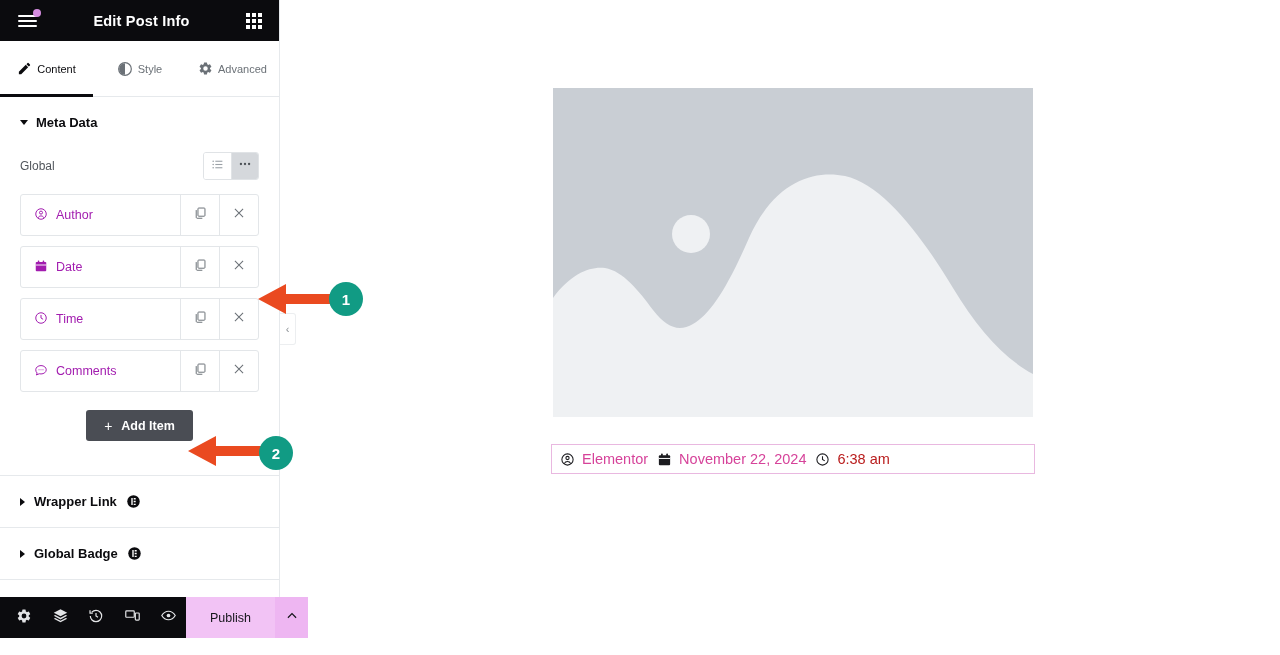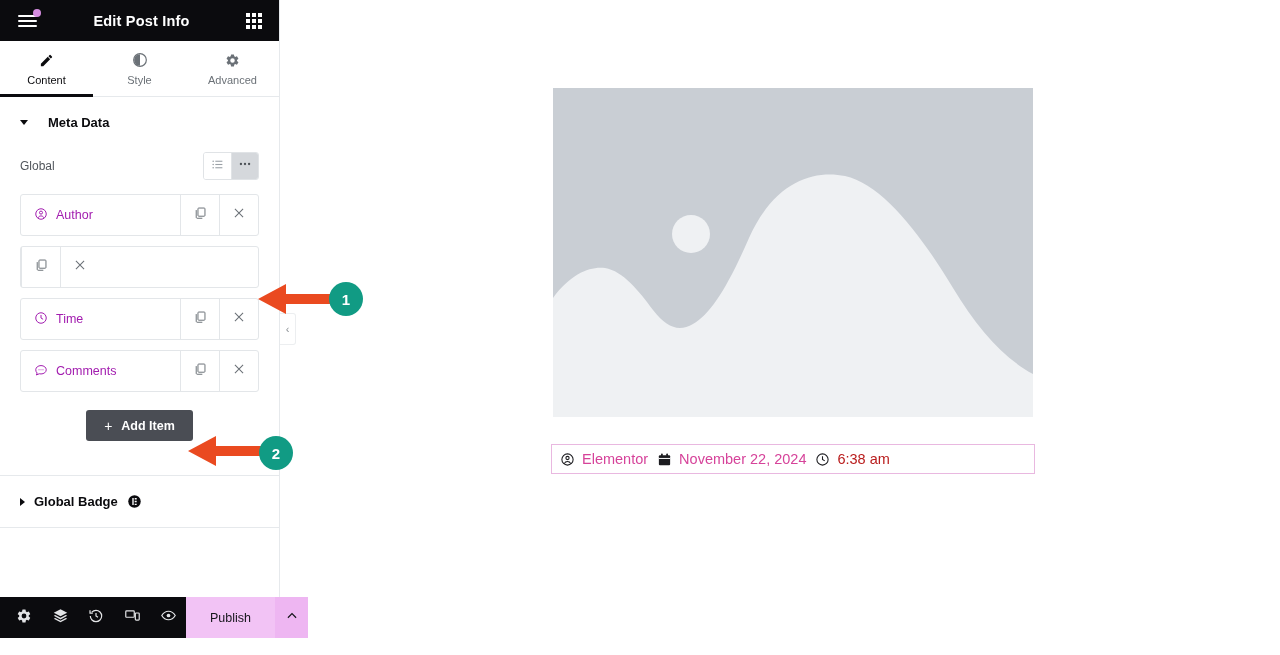--- a/index.html
+++ b/index.html
@@ -41,35 +41,35 @@
   .grid-btn {
     width: 30px; height: 30px; display: flex; align-items: center; justify-content: center;
     cursor: pointer;
   }
   .grid-ico { display: grid; grid-template-columns: repeat(3, 4px); grid-template-rows: repeat(3, 4px); gap: 2px; }
   .grid-ico i { display: block; width: 4px; height: 4px; background: #ffffff; }
 
   
   .tabs { display: flex; height: 56px; background: #fff; border-bottom: 1px solid #e6e9ec; flex-shrink: 0; }
   .tab {
-    flex: 1; display: flex; flex-direction: column; align-items: center; justify-content: center;
+    flex: 1; display: flex; flex-direction: row; align-items: center; justify-content: center;
     gap: 5px; cursor: pointer; position: relative; color: #6b7177; font-size: 11px;
   }
   .tab .t-ico { height: 17px; display: flex; align-items: center; justify-content: center; color: #6b7177; }
   .tab.active { color: #0b0b0e; }
   .tab.active .t-ico { color: #0b0b0e; }
   .tab.active:after {
     content: ""; position: absolute; left: 0; right: 0; bottom: -1px; height: 3px; background: #0b0b0e;
   }
 
   
   .panel-body { flex: 1; overflow: hidden; background: #fff; }
   .section { padding: 0; }
   .section-head {
-    display: flex; align-items: center; gap: 20px;
+    display: flex; align-items: center; gap: 8px;
     padding: 18px 20px 16px 20px;
     font-size: 13px; font-weight: bold; color: #0b0b0e;
     cursor: pointer;
   }
   .caret { width: 0; height: 0; }
   .caret.down { border-left: 4.5px solid transparent; border-right: 4.5px solid transparent; border-top: 5.5px solid #0b0b0e; }
   .caret.right { border-top: 4.5px solid transparent; border-bottom: 4.5px solid transparent; border-left: 5.5px solid #0b0b0e; }
 
   .ctrl-row {
     display: flex; align-items: center; justify-content: space-between;
@@ -300,20 +300,31 @@
             <div class="rep-btn">
               <span>
                 <svg width="14" height="14" viewBox="0 0 24 24" fill="none" stroke="currentColor" stroke-width="1.8">
                     <path d="M5 5l14 14M19 5L5 19"></path>
                   </svg>
               </span>
             </div>
           </div>
 
           <div class="rep-item">
+            <div class="rep-title">
+              <span>
+                <svg width="14" height="14" viewBox="0 0 24 24" fill="currentColor">
+                    <rect x="3" y="5" width="18" height="16" rx="1.6"></rect>
+                    <rect x="3" y="9.5" width="18" height="1.6" fill="#ffffff"></rect>
+                    <rect x="6.5" y="2.5" width="2.6" height="4.4" rx="1"></rect>
+                    <rect x="14.9" y="2.5" width="2.6" height="4.4" rx="1"></rect>
+                  </svg>
+              </span>
+              <span>Date</span>
+            </div>
             <div class="rep-btn">
               <span>
                 <svg width="14" height="14" viewBox="0 0 24 24" fill="none" stroke="currentColor" stroke-width="1.7">
                     <rect x="8.5" y="3.5" width="12" height="14" rx="1.3"></rect>
                     <path d="M5.5 7v12.5c0 .8.7 1.5 1.5 1.5h9"></path>
                   </svg>
               </span>
             </div>
             <div class="rep-btn">
               <span>
@@ -385,20 +396,30 @@
         <div class="add-wrap">
           <button class="add-btn">
             <span class="plus">+</span>
             <span>Add Item</span>
           </button>
         </div>
 
         <div class="sec-divider"></div>
       </div>
 
+      <div class="collapsed-section">
+        <span class="caret right"></span>
+        <span>Wrapper Link</span>
+        <span class="pro-badge">
+          <svg width="15" height="15" viewBox="0 0 24 24">
+              <circle cx="12" cy="12" r="10" fill="#0b0b0e"></circle>
+              <path d="M8.5 6.5h2.2v11H8.5zM12.3 6.5h3.2v2.1h-3.2zM12.3 10.9h3.2V13h-3.2zM12.3 15.4h3.2v2.1h-3.2z" fill="#ffffff"></path>
+            </svg>
+        </span>
+      </div>
 
       <div class="collapsed-section">
         <span class="caret right"></span>
         <span>Global Badge</span>
         <span class="pro-badge">
           <svg width="15" height="15" viewBox="0 0 24 24">
               <circle cx="12" cy="12" r="10" fill="#0b0b0e"></circle>
               <path d="M8.5 6.5h2.2v11H8.5zM12.3 6.5h3.2v2.1h-3.2zM12.3 10.9h3.2V13h-3.2zM12.3 15.4h3.2v2.1h-3.2z" fill="#ffffff"></path>
             </svg>
         </span>

